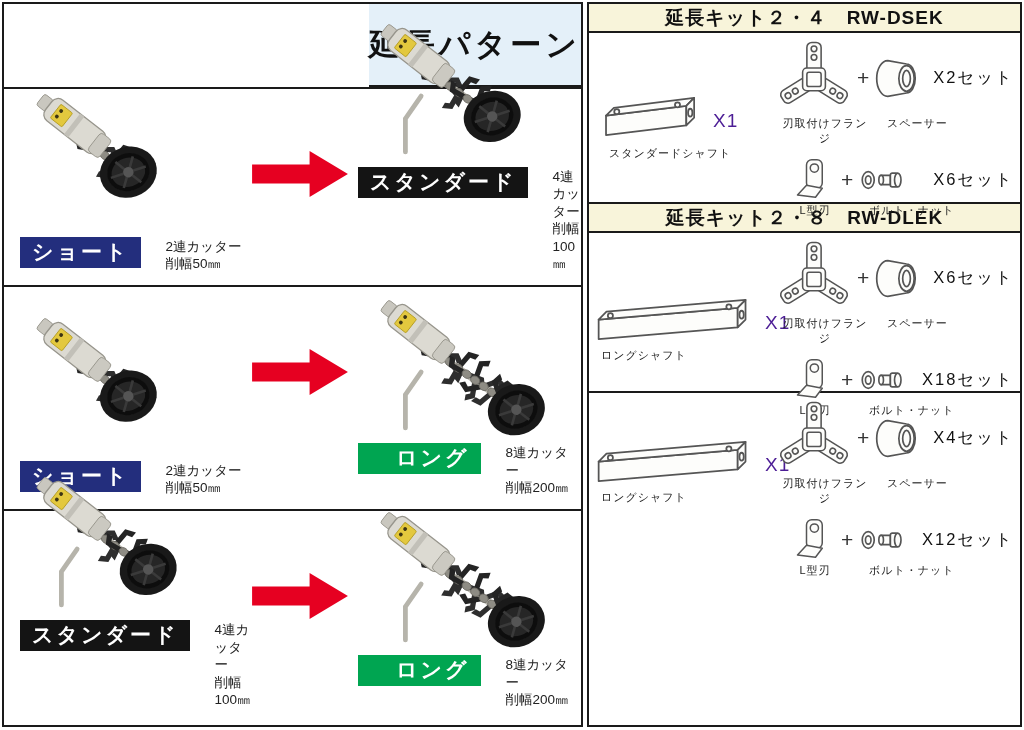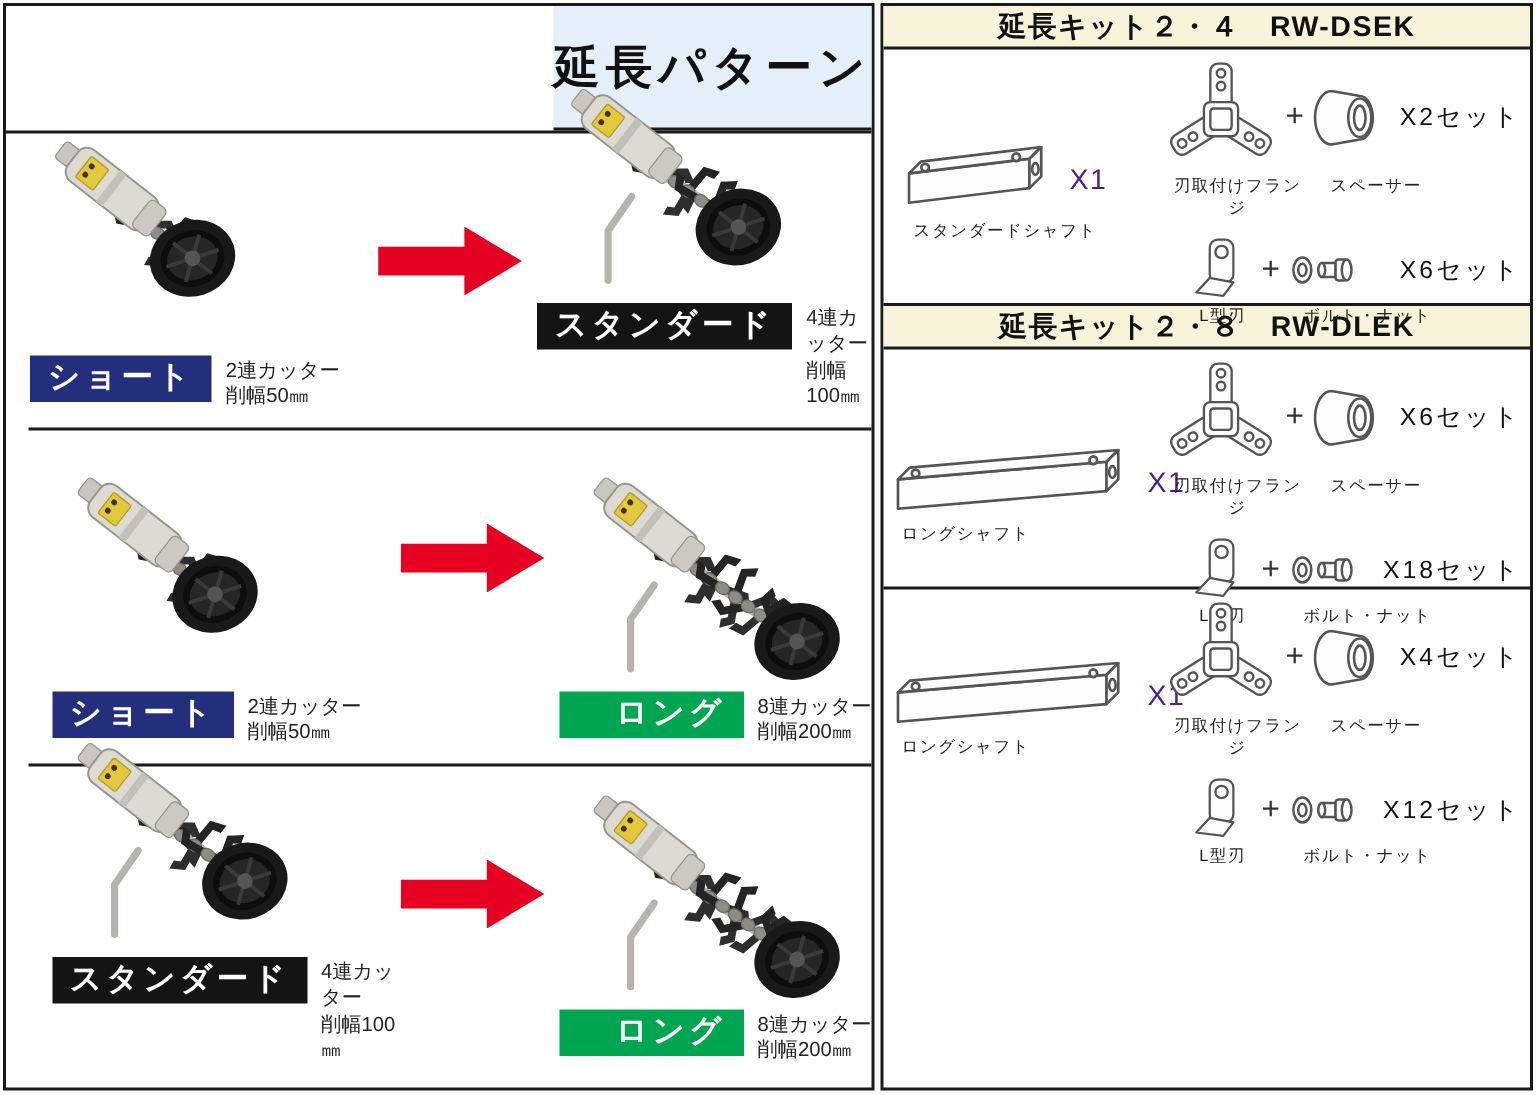--- a/index.html
+++ b/index.html
@@ -21,21 +21,21 @@
   .p-row.r1 { height:198px; } .p-row.r2 { height:224px; } .p-row.r3 { height:212px; }
 
   .m-col { display:flex; flex-direction:column; justify-content:flex-end; box-sizing:border-box; }
   .m-col.from { width:248px; padding-left:16px; }
   .m-col.to   { flex:1; padding-left:10px; }
   .machine { width:182px; height:144px; flex:0 0 auto; margin:4px auto 0 8px; }
   .m-col.to .machine { margin-left:14px; }
   .arrow-wrap { width:96px; flex:0 0 96px; align-self:flex-start; margin-top:62px; color:var(--arrow_red); }
   .arrow-wrap svg { width:96px; height:46px; display:block; }
 
-  .tagline { display:flex; align-items:flex-start; gap:9px; padding:2px 0 12px 0; }
+  .tagline { display:flex; align-items:flex-start; gap:24px; padding:2px 0 12px 0; }
   .tag { display:inline-block; color:#fff; font-weight:bold; font-size:21px; letter-spacing:3px;
          padding:4px 12px 6px; white-space:nowrap; line-height:1; }
   .tag.navy  { background:var(--navy); }
   .tag.black { background:var(--black_label); }
   .tag.green { background:var(--green);padding-left:38px; }
   .desc { font-size:13.5px; line-height:1.3; color:#222; padding-top:1px; }
 
   
   .kit-sec { box-sizing:border-box; border-top:2px solid #1a1a1a; display:flex; flex-direction:column; }
   .kit-sec:first-of-type { border-top:none; }

